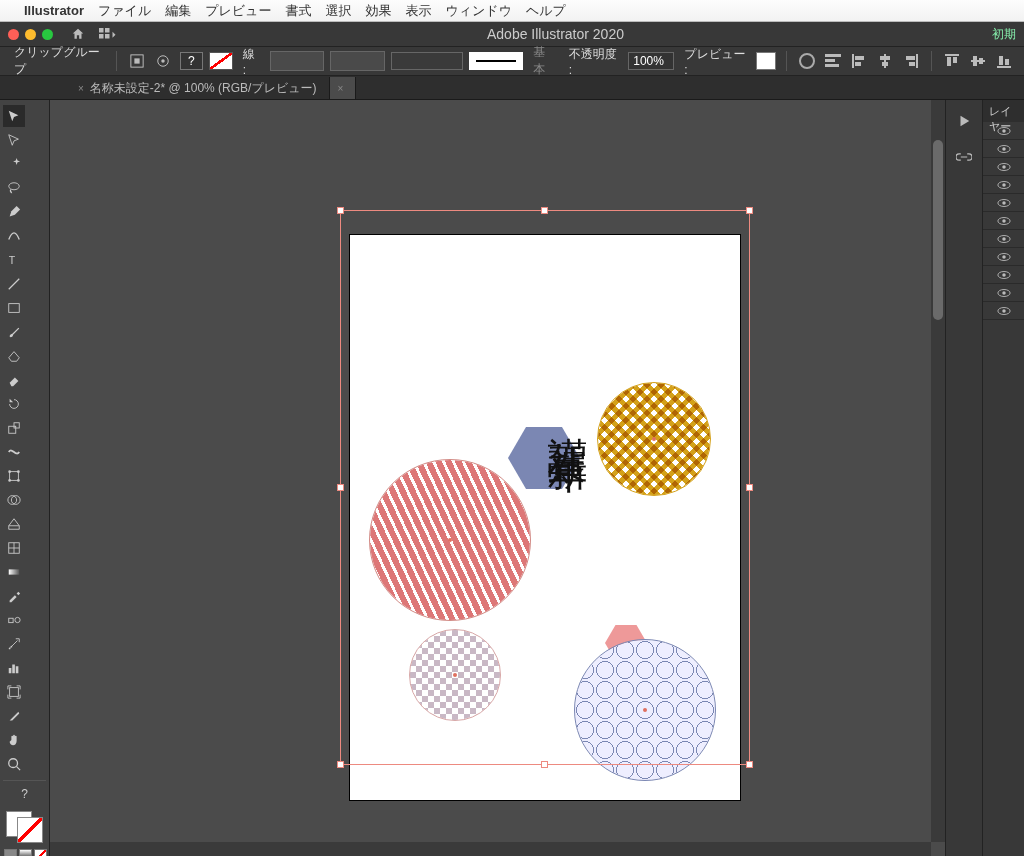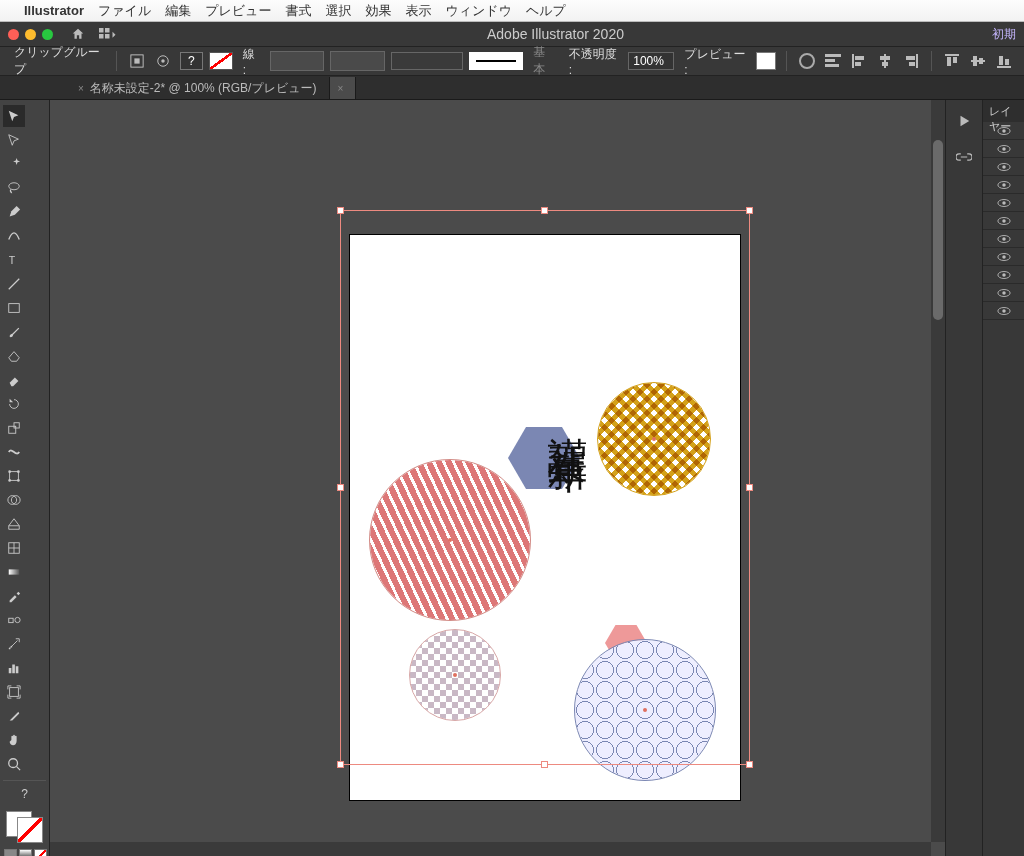--- a/index.html
+++ b/index.html
@@ -136,21 +136,21 @@
   <div class="ibtn ws-icon">
       <svg width="18" height="12" viewBox="0 0 24 16">
         <rect x="0" y="0" width="6" height="6"></rect>
         <rect x="8" y="0" width="6" height="6"></rect>
         <rect x="0" y="8" width="6" height="6"></rect>
         <rect x="8" y="8" width="6" height="6"></rect>
         <path d="M18 5l4 4-4 4z"></path>
       </svg>
     </div>
   <div class="title">Adobe Illustrator 2020</div>
-  <div style="color:#c4b5fd;">初期</div>
+  <div style="color:#86efac;">初期</div>
 </div>
 
 <div class="controlbar">
   <div class="ctrl-label">クリップグループ</div>
   <div class="sep"></div>
   <div class="ibtn">
       <svg width="14" height="14" viewBox="0 0 16 16">
         <rect x="1" y="1" width="14" height="14" fill="none" stroke="#ccc"></rect>
         <rect x="5" y="5" width="6" height="6"></rect>
       </svg>

